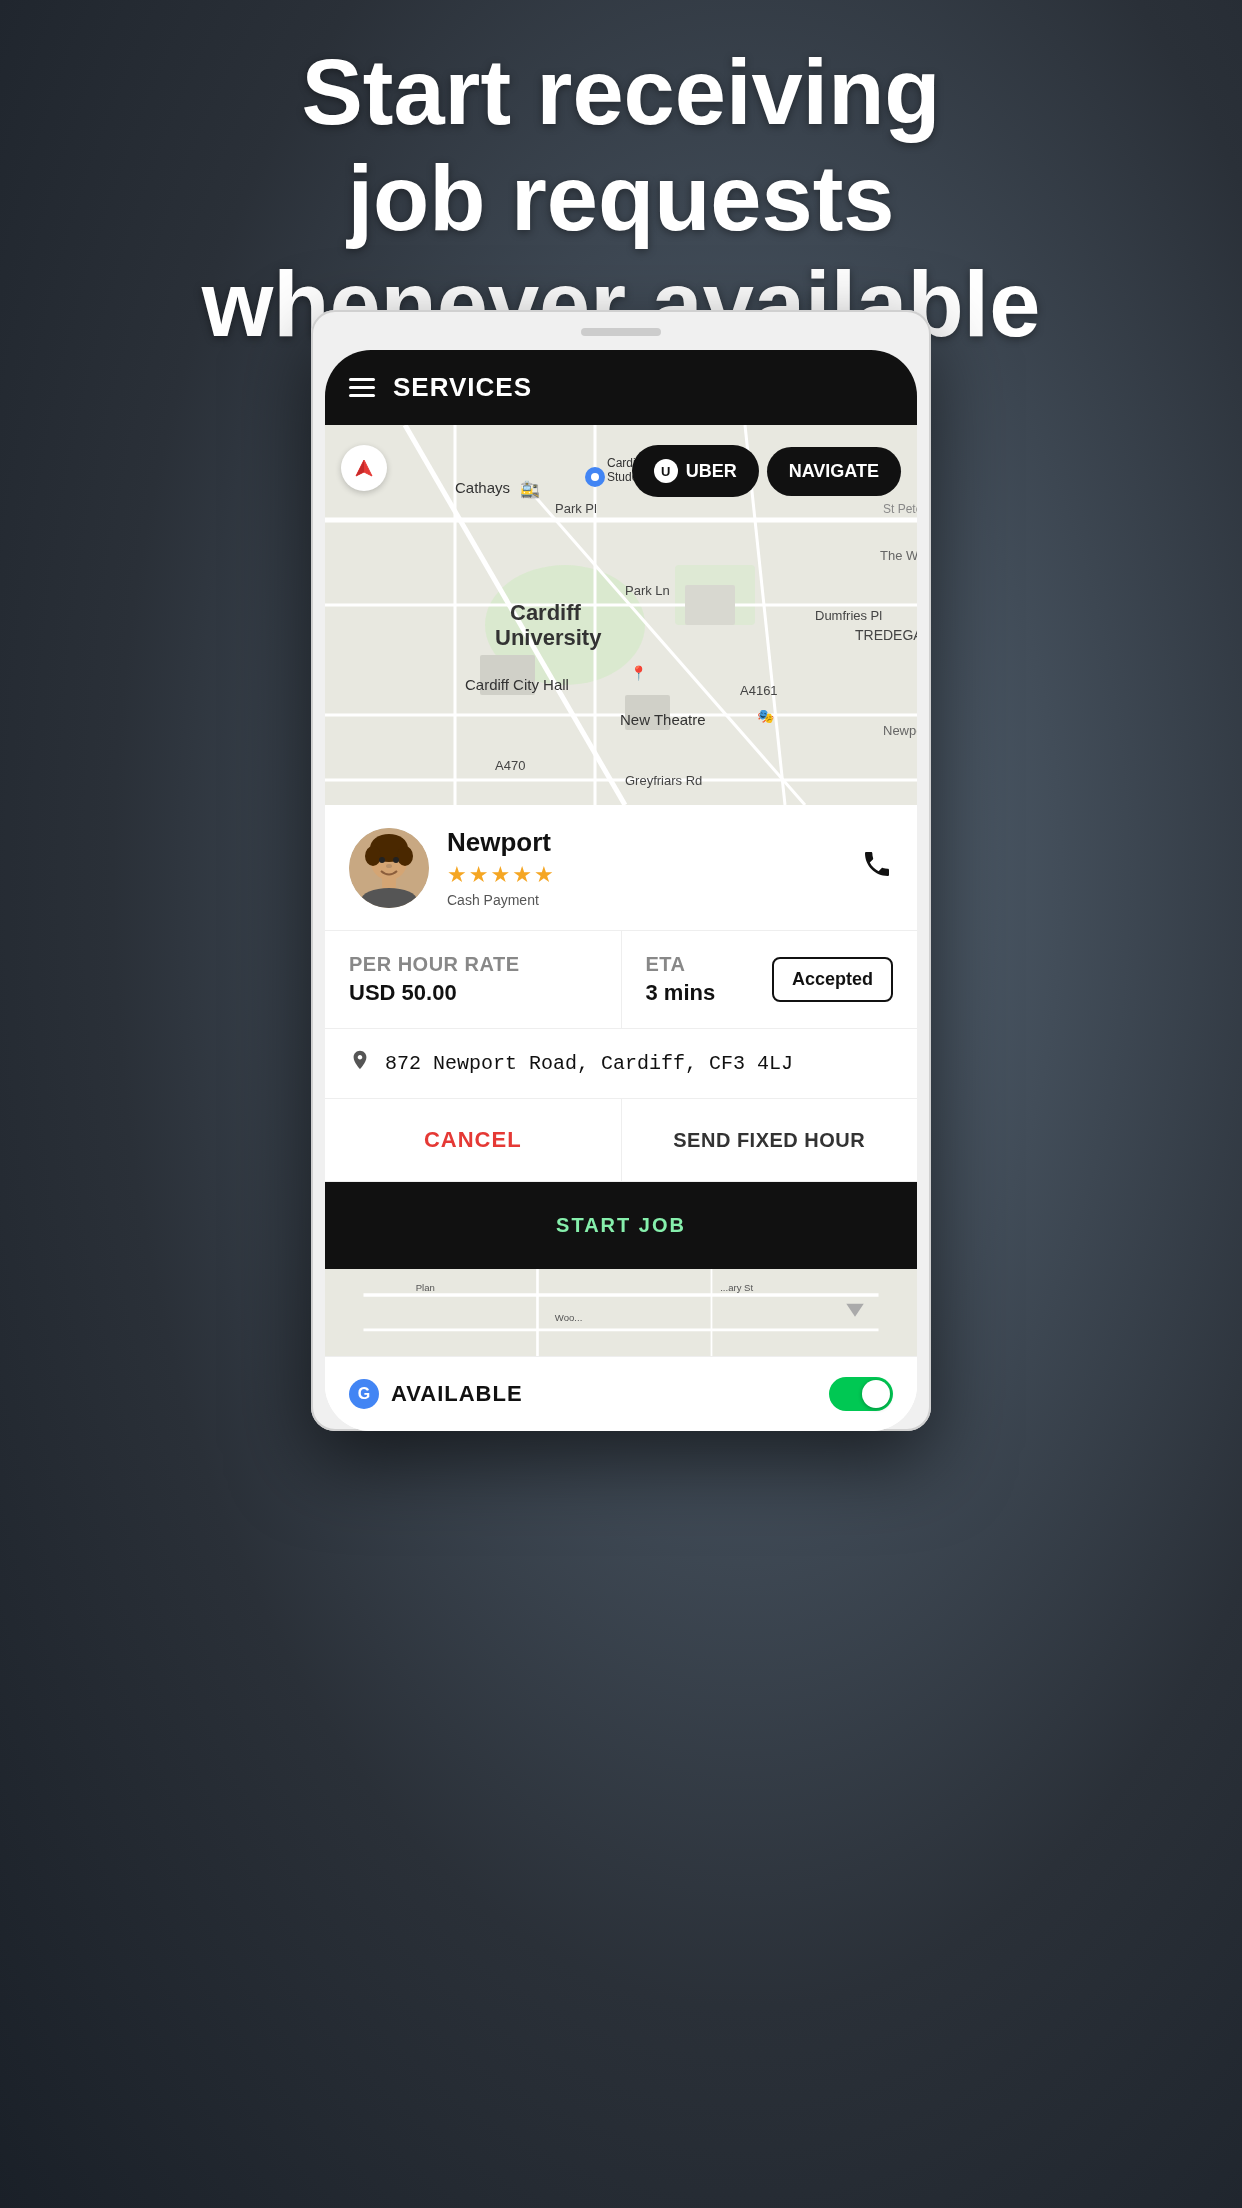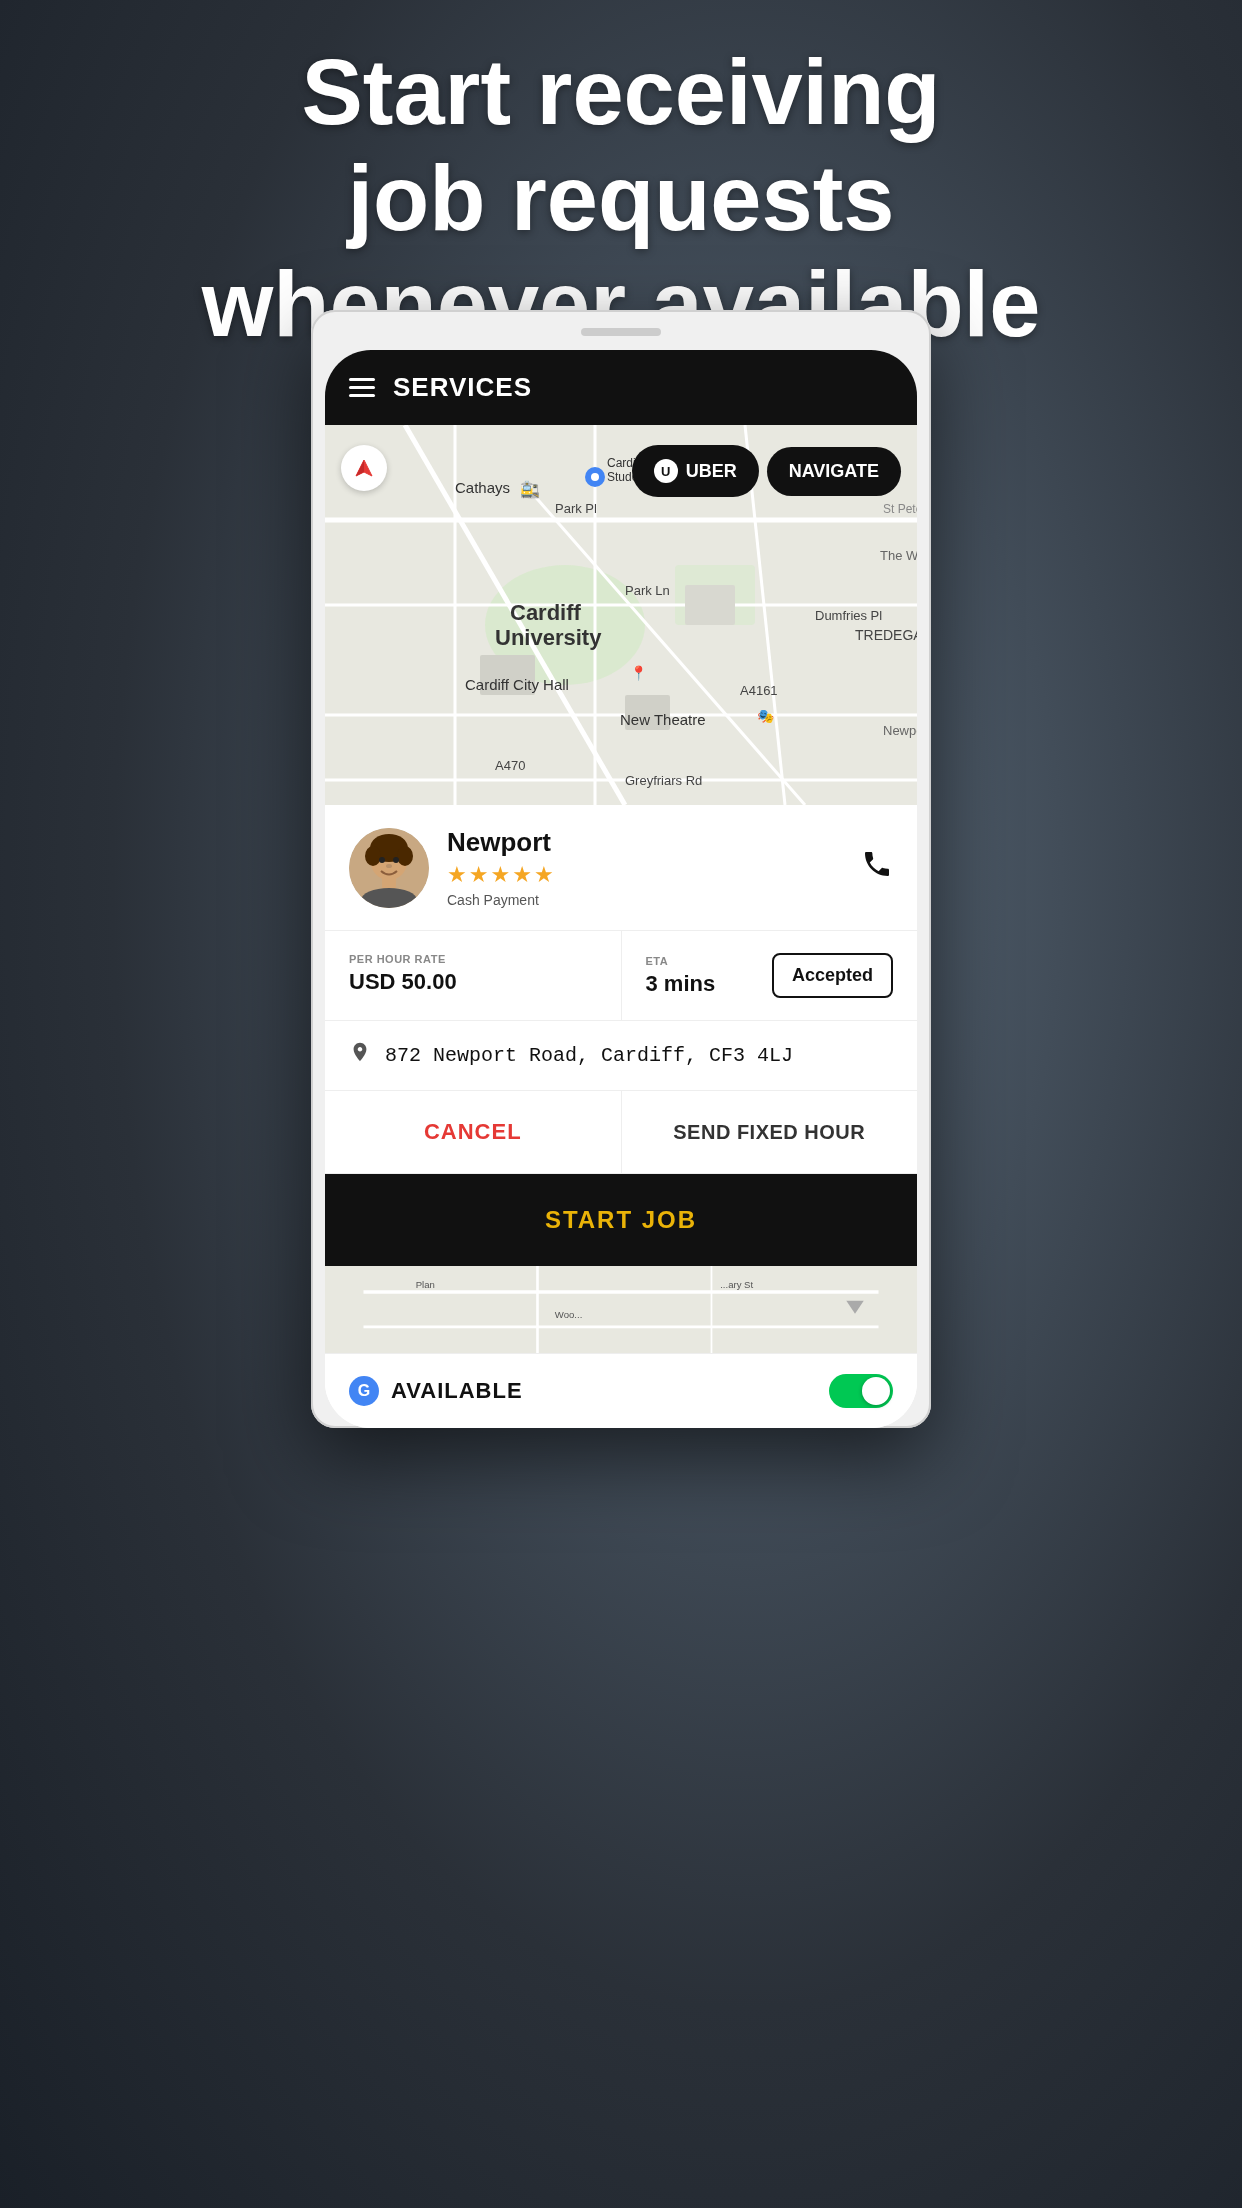--- a/index.html
+++ b/index.html
@@ -231,21 +231,21 @@
       border-bottom: 1px solid #eee;
     }
 
     .rate-box {
       flex: 1;
       padding: 22px 24px;
       border-right: 1px solid #eee;
     }
 
     .rate-label {
-      font-size: 11px;
+      font-size: 20px;
       color: #888;
       font-weight: 600;
       letter-spacing: 0.5px;
       text-transform: uppercase;
     }
 
     .rate-value {
       font-size: 22px;
       font-weight: 700;
       color: #111;
@@ -324,24 +324,24 @@
       background: white;
       border: none;
       cursor: pointer;
       letter-spacing: 0.5px;
     }
 
     
     .start-job-btn {
       width: 100%;
       background: #111;
-      color: #eab308;
+      color: #86efac;
       border: none;
       padding: 32px 16px;
-      font-size: 24px;
+      font-size: 20px;
       font-weight: 700;
       letter-spacing: 2px;
       cursor: pointer;
       text-align: center;
     }
 
     
     .bottom-map {
       height: 87px;
       background: #e8e8e0;

